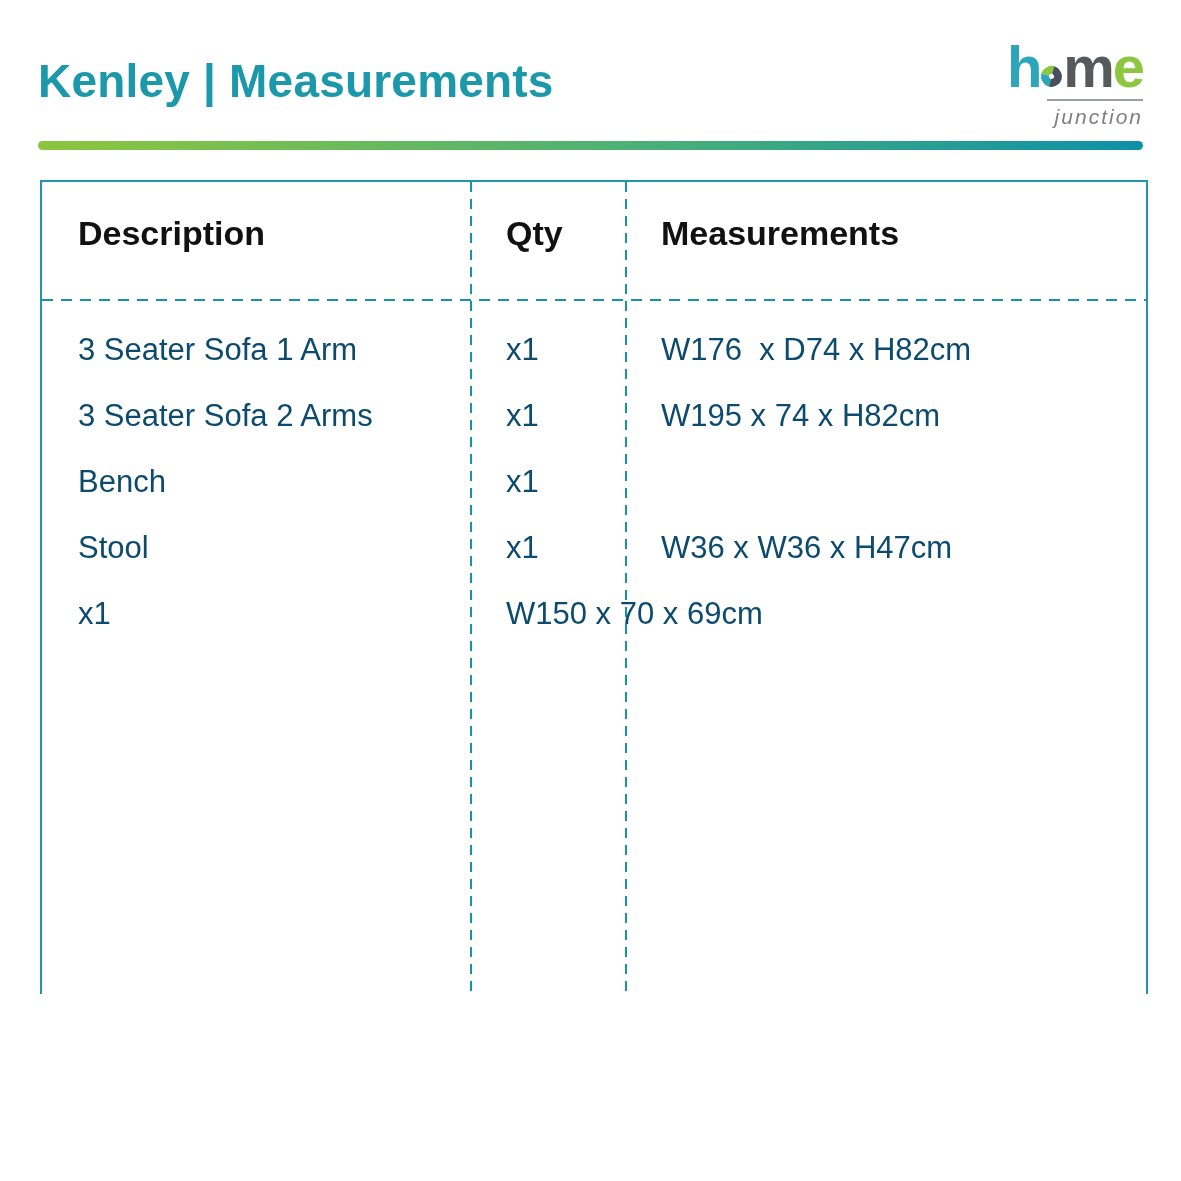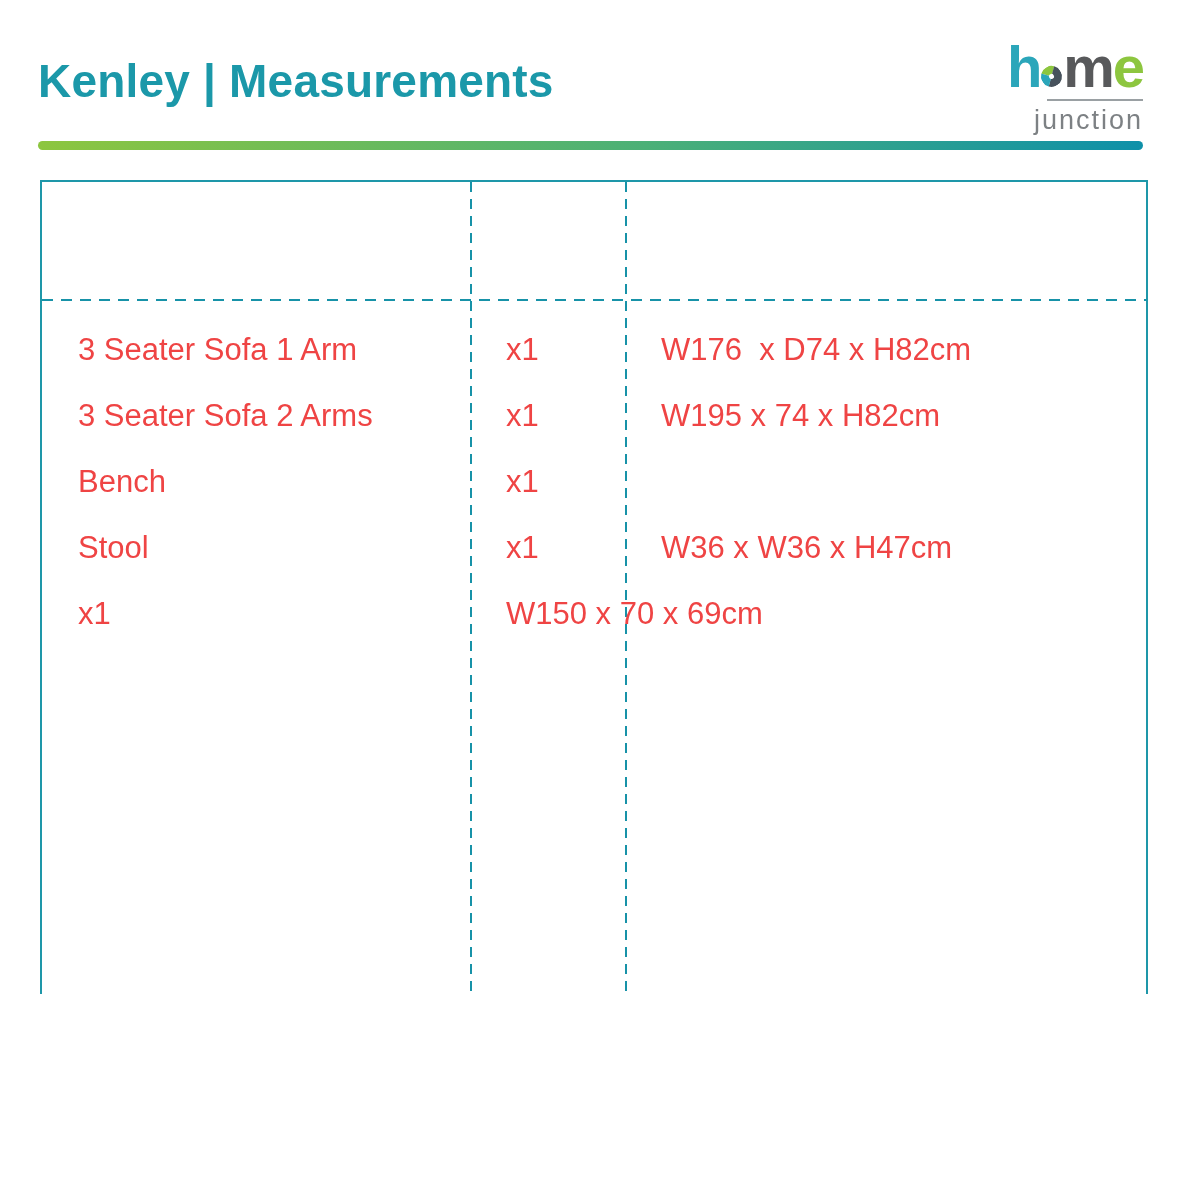--- a/index.html
+++ b/index.html
@@ -27,21 +27,21 @@
   .logo-o {
     display: inline-block; width: 21px; height: 21px;
     border: 8px solid #47525c;
     border-left-color: #2ba6ba;
     border-top-color: #8dc63f;
     border-radius: 50%;
     transform: rotate(-30deg);
     margin: 0 1px -3px 1px;
   }
   .logo-rule { height: 2px; background: #9aa0a3; margin: 3px 0 4px 40px; }
-  .logo-sub { font-size: 27px; color: #7d8184; letter-spacing: 2px; font-weight: 400; }
+  .logo-sub { font-size: 21px; color: #7d8184; letter-spacing: 2px; font-weight: 400; font-style: italic; }
 
   
   .gradient-rule {
     position: absolute; left: 38px; top: 141px; width: 1105px; height: 9px;
     border-radius: 5px;
     background: linear-gradient(90deg, #8dc63f 0%, #4bb077 55%, #0e90a9 100%);
   }
 
   
   .mtable {
@@ -62,21 +62,21 @@
     display: grid; grid-template-columns: 428px 155px auto;
     height: 117px; align-items: center;
     font-size: 34px; font-weight: 700; color: #111111;
   }
   .theader .cell { padding-bottom: 14px; }
   .cell { padding-left: 36px; }
   .rows { position: absolute; top: 119px; left: 0; right: 0; padding-top: 16px; }
   .trow {
     display: grid; grid-template-columns: 428px 155px auto;
     height: 66px; align-items: center;
-    font-size: 31px; font-weight: 400; color: #ef4444;
+    font-size: 31px; font-weight: 400; color: #0c4a6e;
   }
   .meas { white-space: pre; }
 </style>
 </head>
 <body>
 
 <div class="sheet">
 
   <h1 class="page-title">Kenley | Measurements</h1>
 
@@ -90,20 +90,25 @@
     <div class="logo-rule"></div>
     <div class="logo-sub">junction</div>
   </div>
 
   <div class="gradient-rule"></div>
 
   <section class="mtable">
     <div class="vdash v1"></div>
     <div class="vdash v2"></div>
 
+    <div class="theader">
+      <div class="cell th">Description</div>
+      <div class="cell th">Qty</div>
+      <div class="cell th">Measurements</div>
+    </div>
 
     <div class="hdash"></div>
 
     <div class="rows">
   <div class="trow">
     <div class="cell td">3 Seater Sofa 1 Arm</div>
     <div class="cell td">x1</div>
     <div class="cell td meas">W176  x D74 x H82cm</div>
   </div>
 

